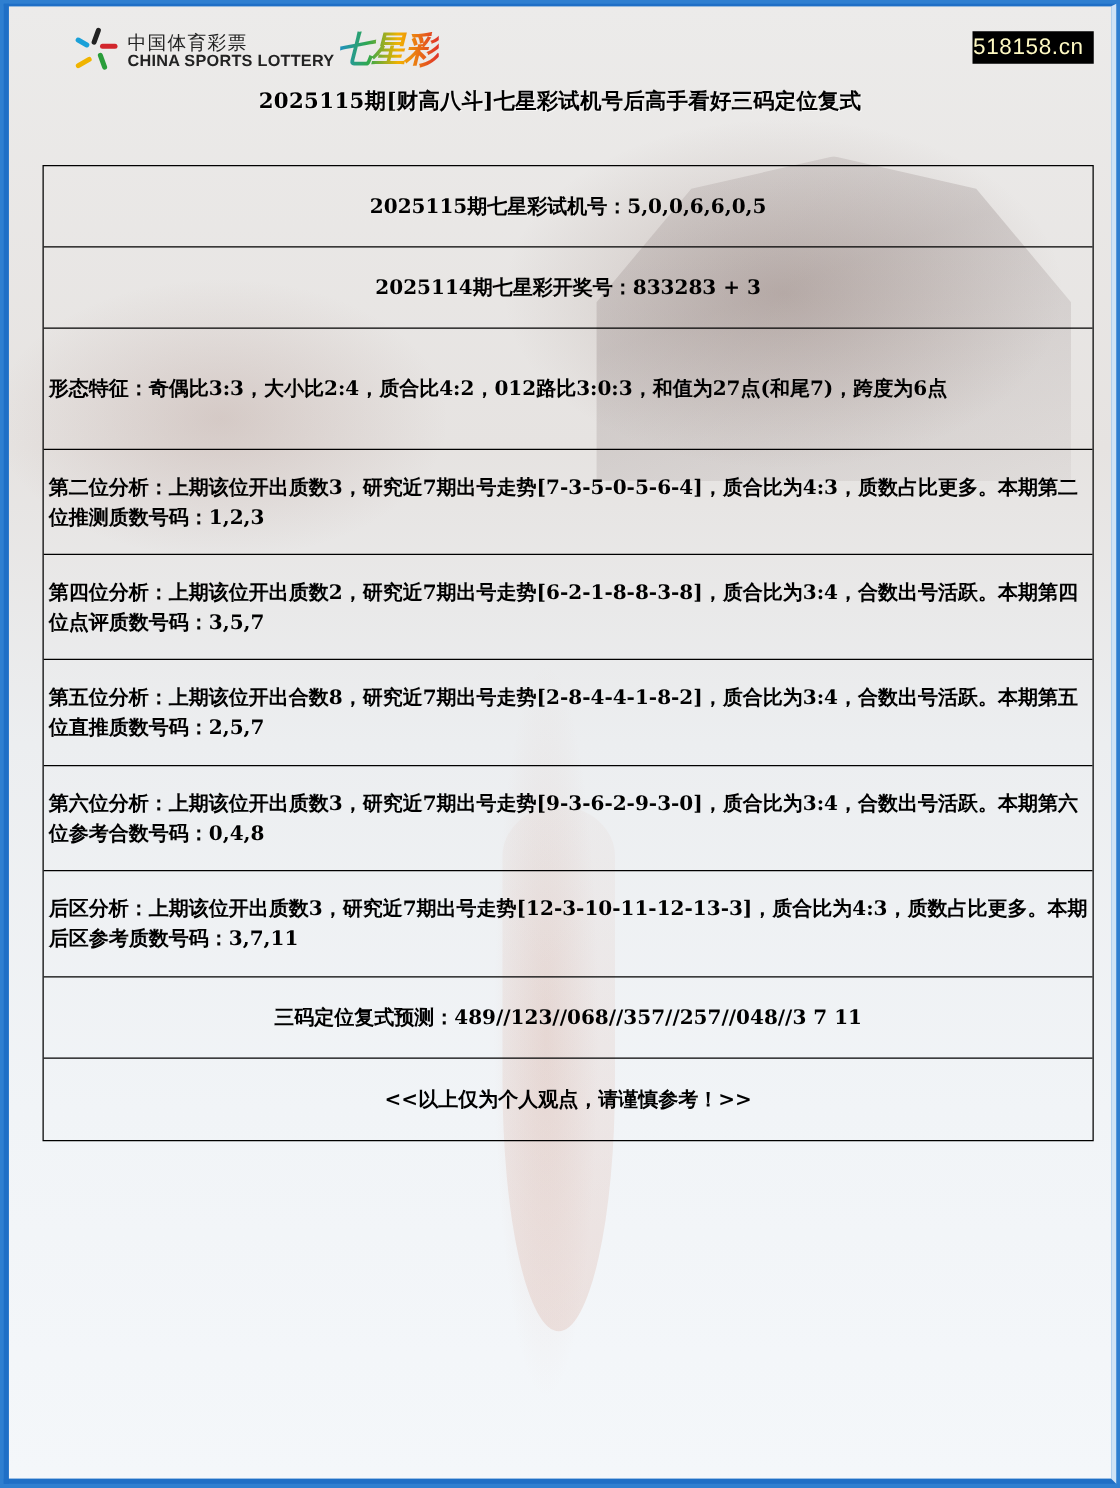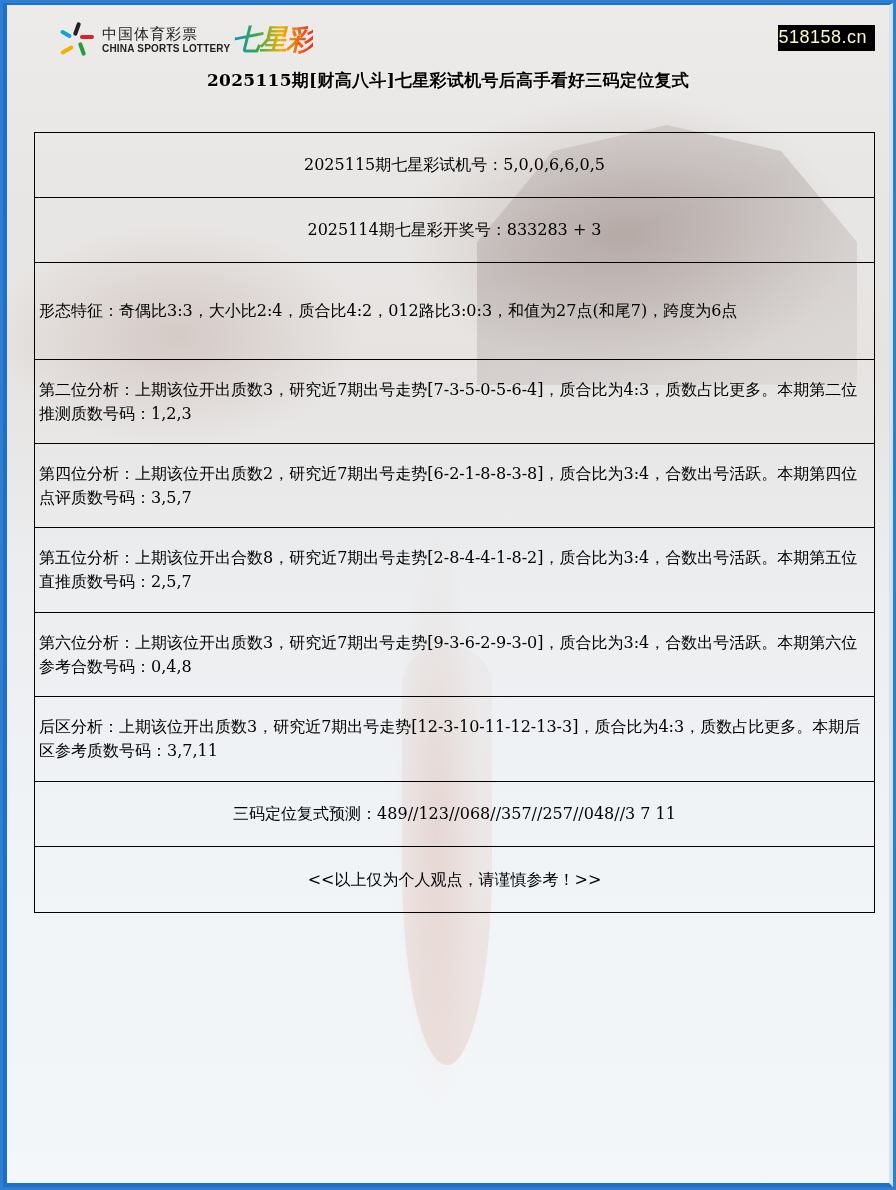--- a/index.html
+++ b/index.html
@@ -64,21 +64,21 @@
     .lm-5 { width: 4px; height: 14px; background: #2a9d3a; left: 20px; top: 20px; transform: rotate(-20deg); }
     .logo-text {
       display: flex; flex-direction: column; margin-right: 2px;
     }
     .logo-cn {
       font-family: "DejaVu Sans", "Liberation Sans", sans-serif;
       font-size: 15px; letter-spacing: 1px; color: #222; line-height: 17px;
     }
     .logo-en {
       font-family: "Liberation Sans", "DejaVu Sans", sans-serif;
-      font-weight: bold; font-size: 10px; color: #222; line-height: 11px; letter-spacing: 0.2px;
+      font-weight: bold; font-size: 13px; color: #222; line-height: 11px; letter-spacing: 0.2px;
     }
     .logo-brand {
       font-family: Liberation Sans, sans-serif;
       font-weight: bold; font-style: italic;
       font-size: 28px; letter-spacing: -1px;
       background: linear-gradient(90deg, #1e8fc8 0%, #2fa84e 30%, #f2b200 60%, #e0322a 100%);
       -webkit-background-clip: text; background-clip: text;
       color: transparent;
     }
     .site-badge {
@@ -105,21 +105,21 @@
       position: absolute;
       left: 27px; top: 127px;
       width: 841px;
       border: 1px solid #000;
       border-collapse: collapse;
     }
     .row {
       border-bottom: 1px solid #000;
       font-size: 16px;
       line-height: 24px;
-      display: flex; align-items: center;
+      display: flex; align-items: center; font-weight: bold;
     }
     .row:last-child { border-bottom: none; }
     .row.center { justify-content: center; text-align: center; height: 65px; }
     .row.left { padding: 0 4px; }
     .row.h97 { height: 97px; }
     .row.h85 { height: 85px; }
     .row.h84 { height: 84px; }
     .row.h65 { height: 65px; }
     .row .txt { display: block; }
     .row.left .txt { padding-top: 0; }

